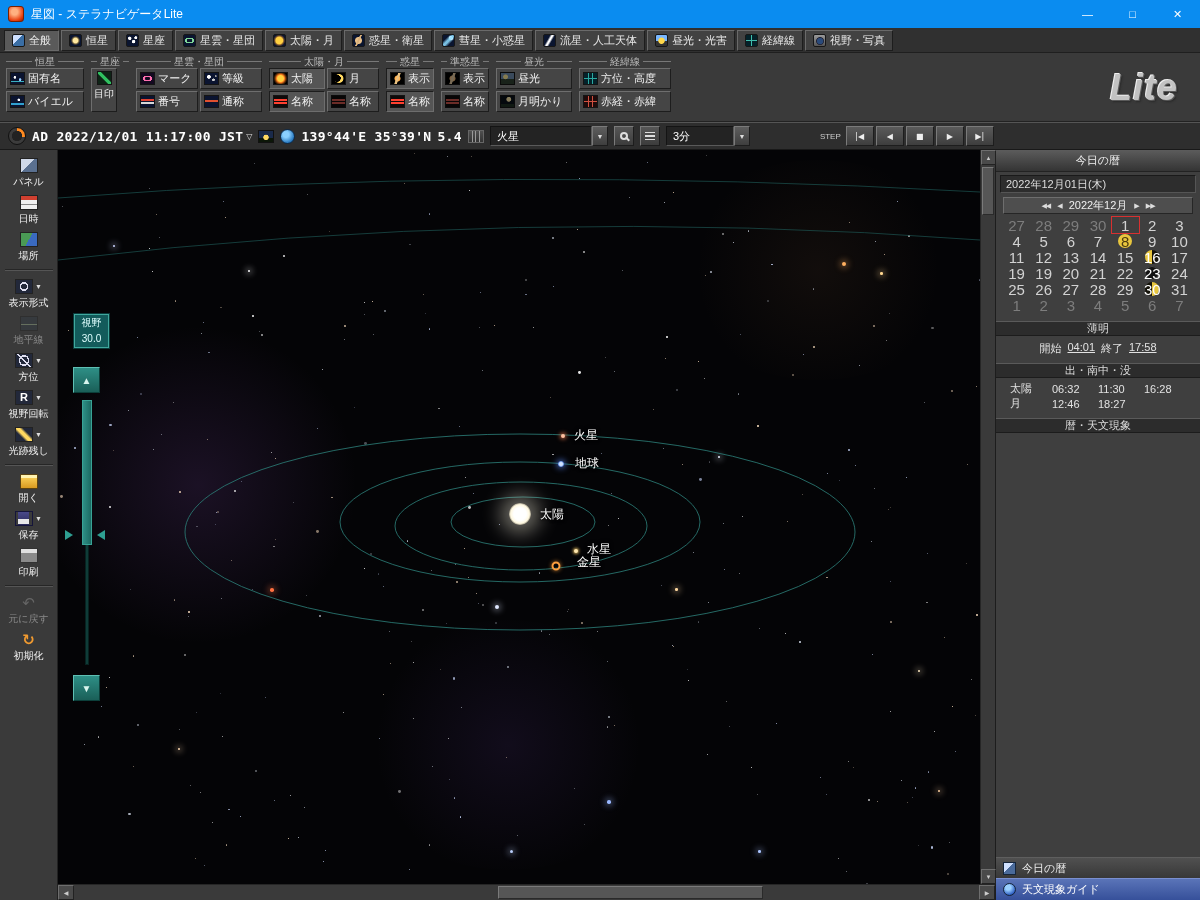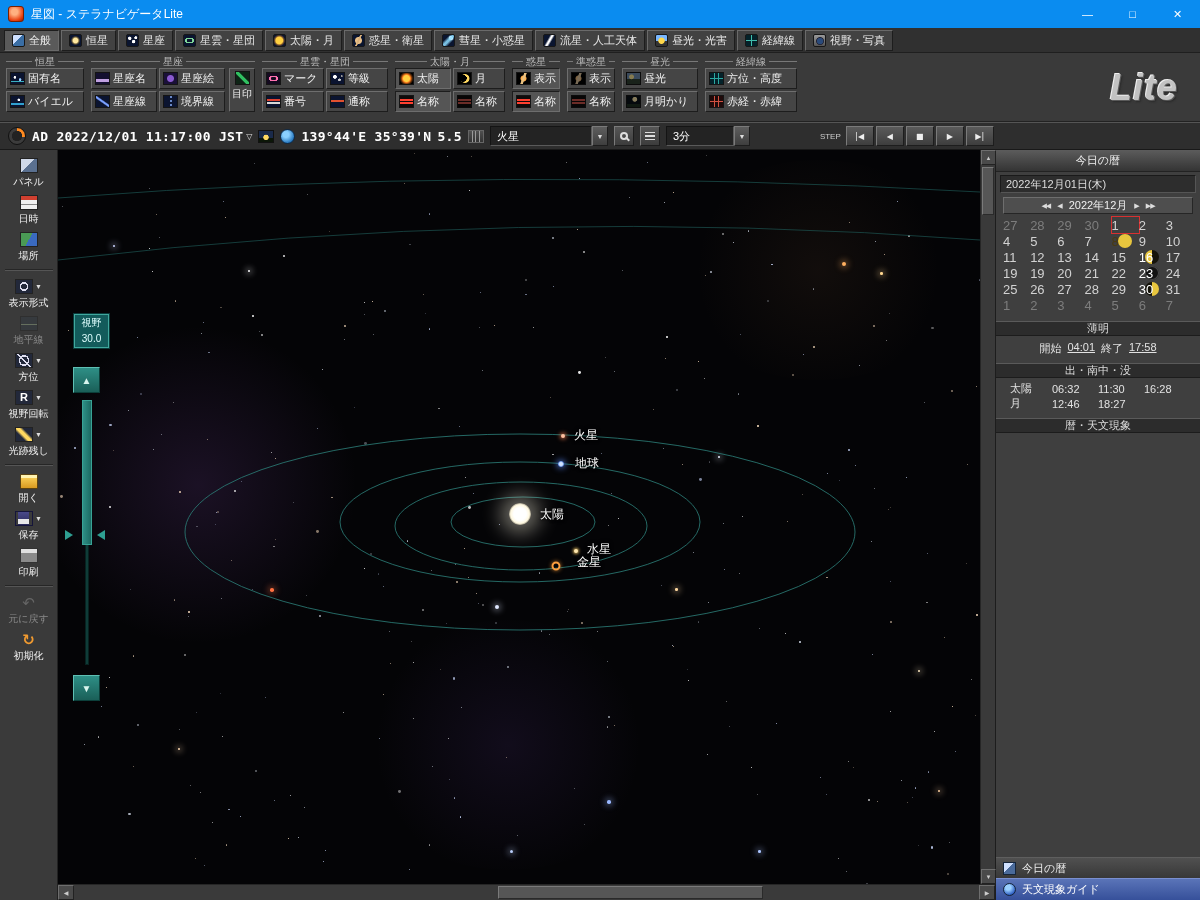--- a/index.html
+++ b/index.html
@@ -182,21 +182,21 @@
 .rpanel{width:205px;background:#3f3f3f;border-left:1px solid #1d1d1d;display:flex;flex-direction:column;font-size:11px;color:#e2e2e2;flex:none}
 .rp-header{height:22px;flex:none;background:linear-gradient(#5c5c5c,#343434);border-bottom:1px solid #222;
   display:flex;align-items:center;justify-content:center;color:#f0f0f0}
 .rp-date{height:18px;flex:none;margin:3px 4px 0;background:#2d2d2d;border:1px solid;border-color:#1a1a1a #555 #555 #1a1a1a;
   display:flex;align-items:center;padding-left:5px;color:#ddd}
 .cal{margin:4px 7px 0}
 .cal-title{height:17px;background:#4e4e4e;border:1px solid;border-color:#6e6e6e #262626 #262626 #6e6e6e;
   display:flex;align-items:center;justify-content:center;gap:7px;color:#f0f0f0}
 .cnav{font-size:7px;color:#ddd;letter-spacing:-1px}
 .cal-grid{display:grid;grid-template-columns:repeat(7,1fr);padding:3px 0 1px}
-.cal-cell{height:16px;display:flex;align-items:center;justify-content:flex-start;position:relative;color:#d2d2d2;font-size:13px}
+.cal-cell{height:16px;display:flex;align-items:center;justify-content:center;position:relative;color:#d2d2d2;font-size:15px}
 .cal-cell span{position:relative;z-index:1}
 .cal-cell.other{color:#7d7d7d}
 .cal-cell.selected{outline:1px solid #d83030}
 .cal-cell[class*=moon]::before{content:"";position:absolute;width:14px;height:14px;border-radius:50%;left:50%;top:50%;transform:translate(-50%,-50%)}
 .moon-full::before{background:#e8c63e}.moon-full span{color:#4a3a10}
 .moon-lq::before{background:linear-gradient(90deg,#e8c63e 50%,#15130a 50%)}.moon-lq span{color:#fff}
 .moon-new::before{background:#121212;box-shadow:inset 0 0 0 1px #4a4a4a}.moon-new span{color:#fff}
 .moon-fq::before{background:linear-gradient(90deg,#15130a 50%,#e8c63e 50%)}.moon-fq span{color:#fff}
 .sec-bar{height:15px;flex:none;margin-top:7px;background:#2c2c2c;border-top:1px solid #5a5a5a;border-bottom:1px solid #1c1c1c;
   display:flex;align-items:center;justify-content:center;color:#ddd}
@@ -296,38 +296,20 @@
             <span class="bi i-star2"></span>
             <span>バイエル</span>
           </button>
       </div>
     </div>
     <div class="tgroup">
       <div class="tg-title">
           <span>星座</span>
         </div>
       <div class="tg-row">
-        <div class="tg-grid c2-66">
-          <button class="tbtn">
-              <span class="bi i-cname"></span>
-              <span>星座名</span>
-            </button>
-          <button class="tbtn">
-              <span class="bi i-cart"></span>
-              <span>星座絵</span>
-            </button>
-          <button class="tbtn">
-              <span class="bi i-clines"></span>
-              <span>星座線</span>
-            </button>
-          <button class="tbtn">
-              <span class="bi i-cbound"></span>
-              <span>境界線</span>
-            </button>
-        </div>
         <button class="tbtn tall">
             <span class="bi i-mejirushi"></span>
             <span>目印</span>
           </button>
       </div>
     </div>
     <div class="tgroup">
       <div class="tg-title">
           <span>星雲・星団</span>
         </div>
@@ -436,21 +418,21 @@
     <div class="lite-logo">Lite</div>
   </div>
 
   <div class="timebar">
     <span class="clock-icon"></span>
     <span class="mono">AD 2022/12/01 11:17:00 JST</span>
     <span class="ddm">▽</span>
     <span class="twilight-icon"></span>
     <span class="globe-icon"></span>
     <span class="mono">139°44'E 35°39'N</span>
-    <span class="mono">5.5</span>
+    <span class="mono">5.4</span>
     <span class="mag-icon"></span>
     <div class="combo target">
       <span class="combo-val">火星</span>
       <span class="combo-btn">▼</span>
     </div>
     <div class="sqbtn">
         <span class="mag-glass"></span>
       </div>
     <div class="sqbtn">
         <span class="list-glyph"></span>

